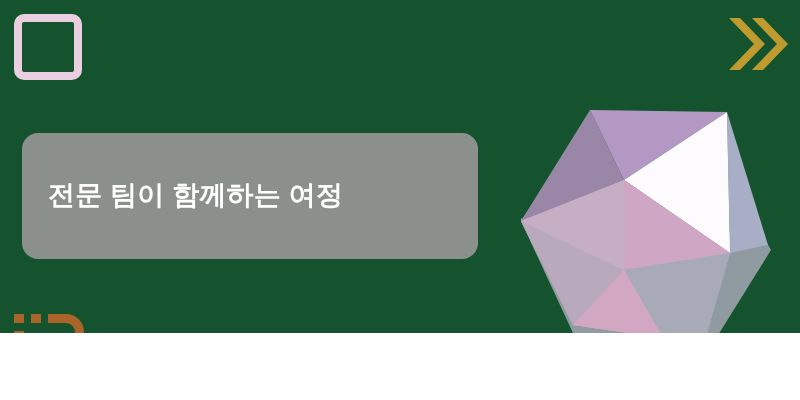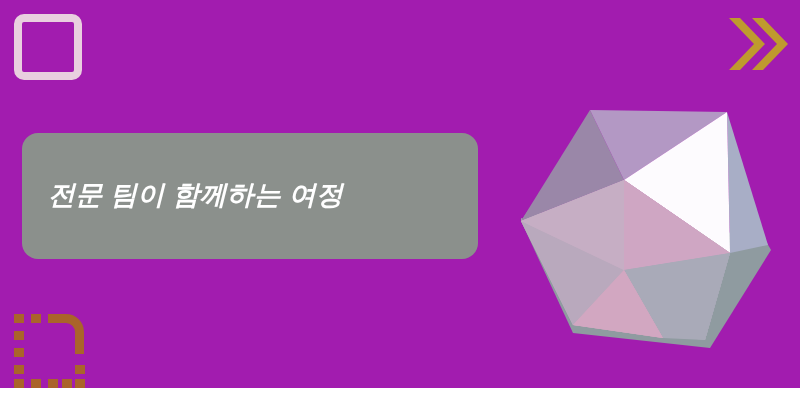--- a/index.html
+++ b/index.html
@@ -8,24 +8,23 @@
   }
   body {
     width: 800px;
     height: 400px;
     overflow: hidden;
     font-family: "Liberation Sans", "DejaVu Sans", sans-serif;
   }
   #banner {
     position: relative;
     width: 800px;
-    height: 388px;
-    background: #a21caf;
+    height: 333px;
+    background: #14532d;
     overflow: hidden;
-    font-style: italic;
   }
 
   
   #square-outline {
     position: absolute;
     left: 14px;
     top: 14px;
     width: 68px;
     height: 66px;
     box-sizing: border-box;

